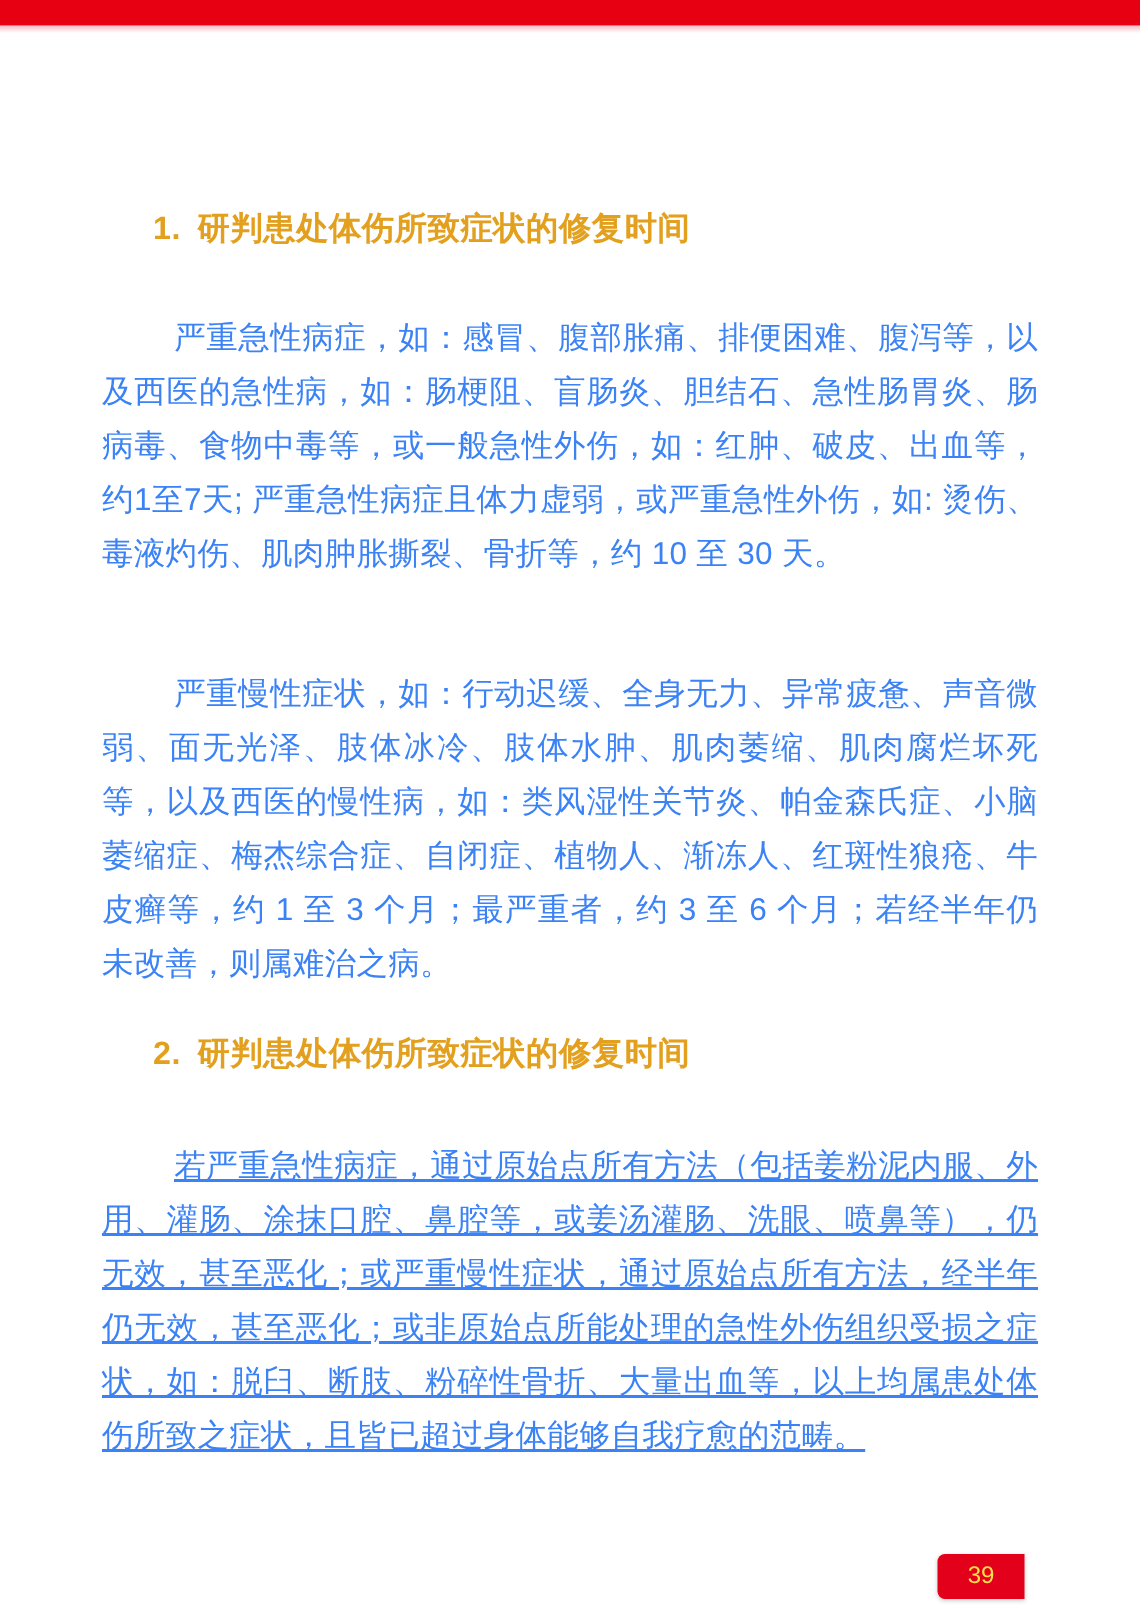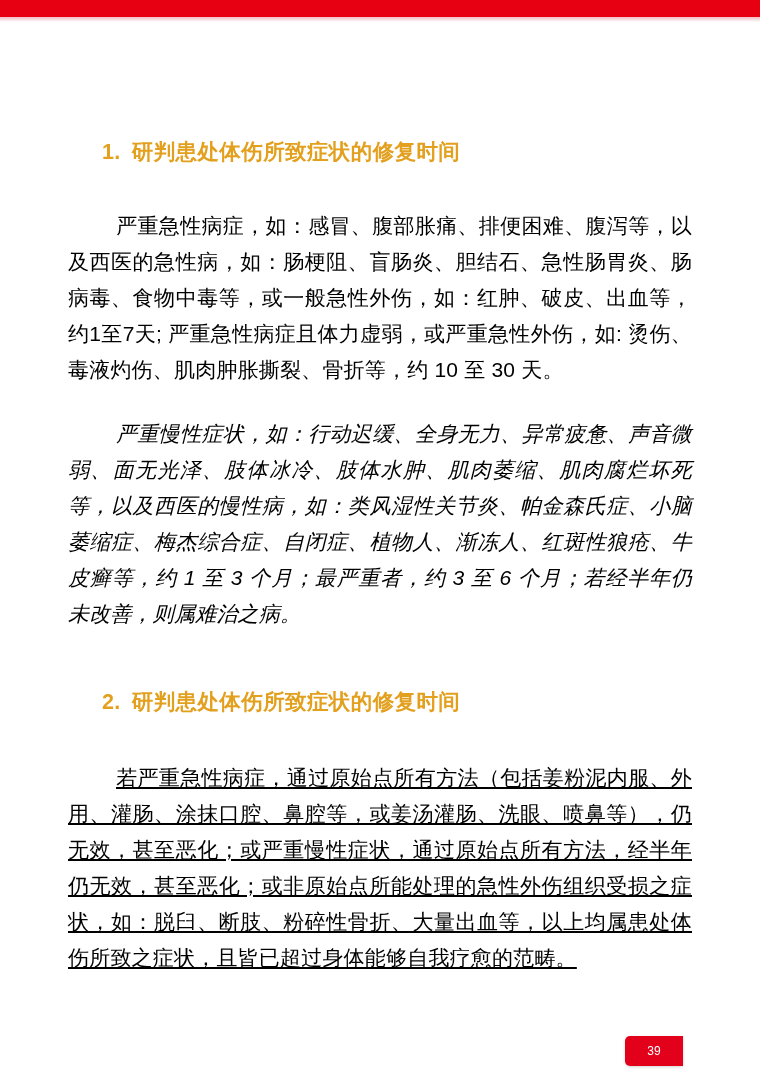--- a/index.html
+++ b/index.html
@@ -63,47 +63,47 @@
     margin-right: 11px;
   }
 
   #heading-1-wrap { position: absolute; left: 0; top: 140px; }
   #heading-2-wrap { position: absolute; left: 0; top: 690px; }
 
   .body-para {
     position: absolute;
     left: 0;
     width: 624px;
-    color: #000000;
+    color: #3b82f6;
     font-size: 21px;
     line-height: 36px;
     text-align: justify;
     text-justify: inter-character;
     letter-spacing: 0.2px;
   }
   .body-para .indent {
     display: inline-block;
     width: 48px;
   }
 
   #para-1 { top: 208px; }
-  #para-2 { top: 416px; font-style: italic; }
+  #para-2 { top: 445px; }
   #para-3 { top: 760px; text-decoration: underline; }
 
   
   .page-badge {
     position: absolute;
     right: 0;
     bottom: 14px;
     min-width: 58px;
     height: 30px;
     background: #E2001A;
     border-radius: 5px 0 0 5px;
-    color: #ffffff;
-    font-size: 12px;
+    color: #fde047;
+    font-size: 16px;
     display: flex;
     align-items: center;
     justify-content: center;
     padding: 0 12px;
     box-sizing: border-box;
     box-shadow: 0 1px 3px rgba(0,0,0,0.18);
   }
 </style>
 </head>
 <body>

